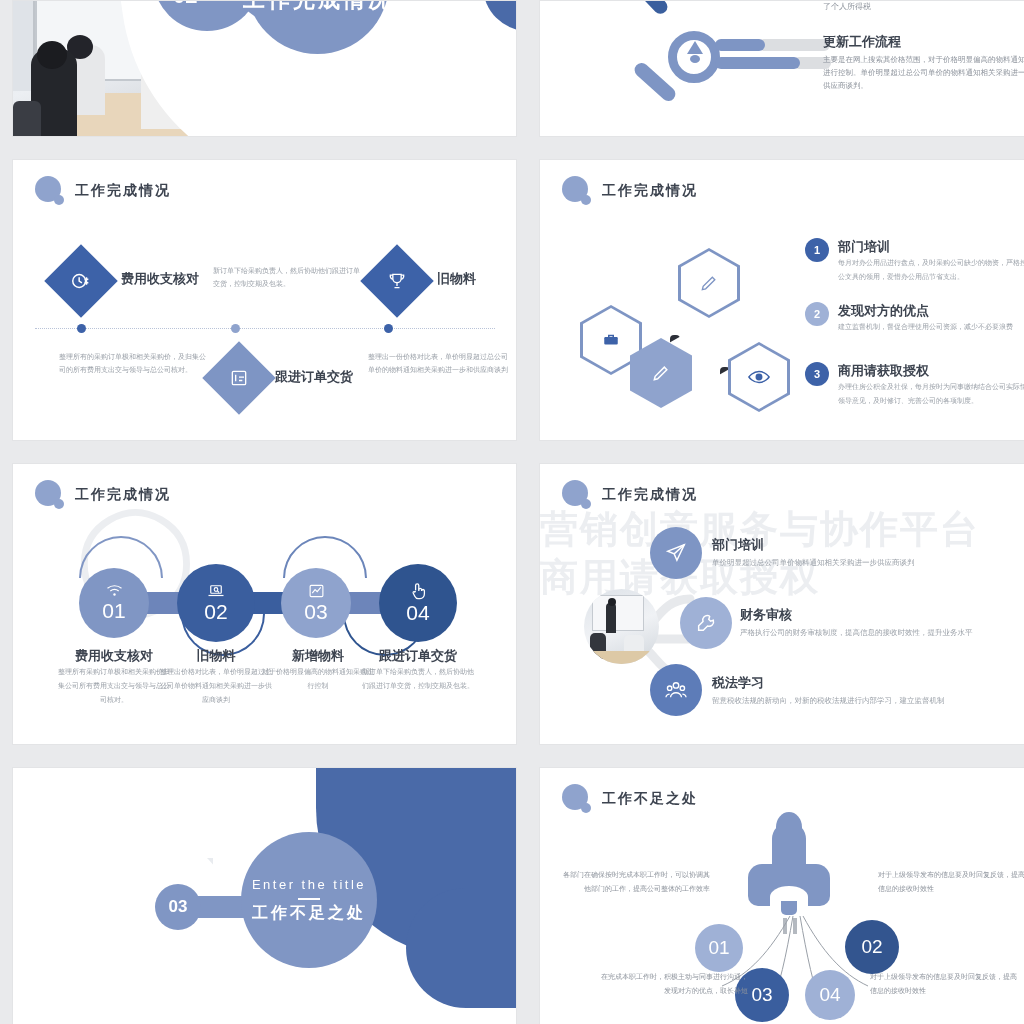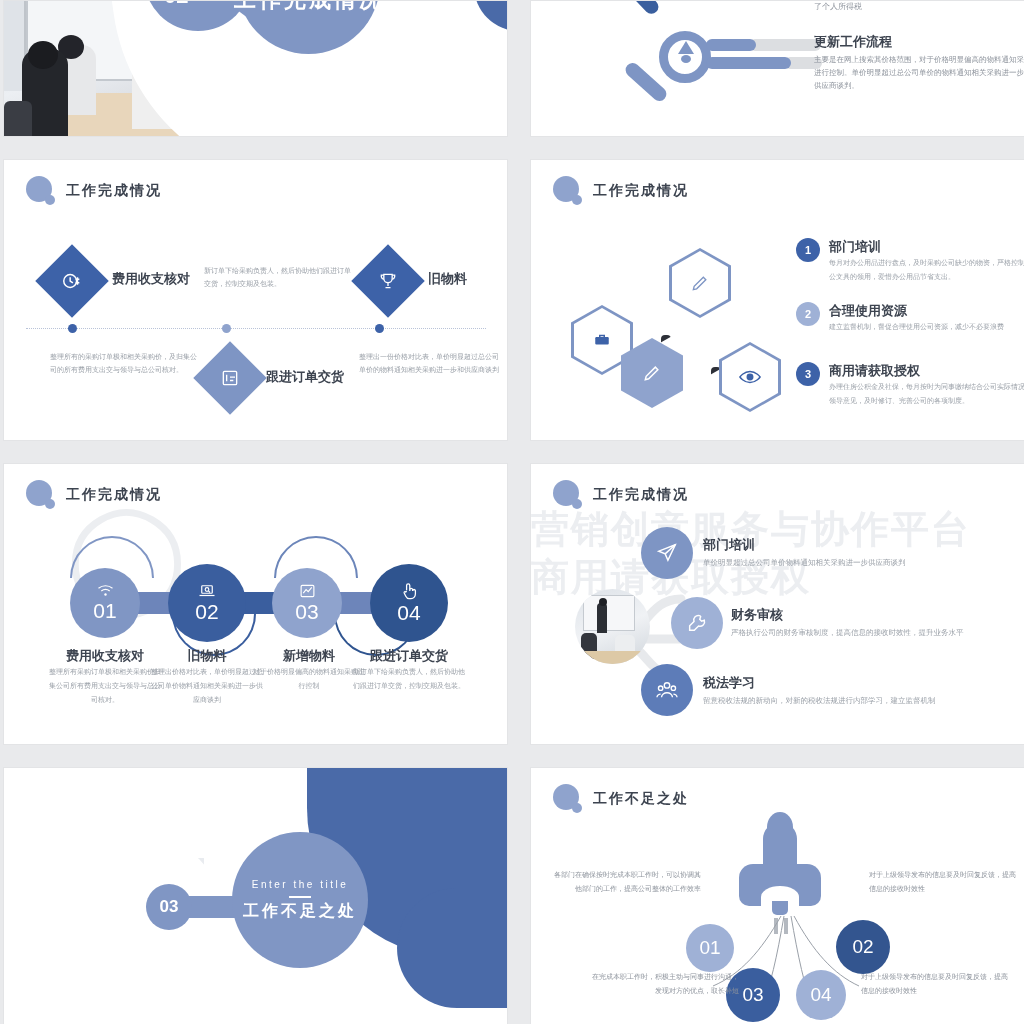--- a/index.html
+++ b/index.html
@@ -7,21 +7,21 @@
     width:1024px;height:1024px;overflow:hidden;
     background:#e9eaec;
     font-family:"Liberation Sans","DejaVu Sans",sans-serif;
   }
   .grid{
     width:1024px;height:1024px;
     display:grid;
     grid-template-columns:505px 505px;
     grid-template-rows:137px 282px 282px 282px 40px;
     column-gap:9px;row-gap:8px;
-    padding:0 3px;box-sizing:border-box;gap:22px;
+    padding:0 12px;box-sizing:border-box;gap:22px;
   }
   .slide{
     background:#fff;position:relative;overflow:hidden;
     border:1px solid #e3e4e6;box-sizing:border-box;
   }
   
   .hdr{position:absolute;left:22px;top:16px;display:flex;align-items:center;}
   .hdr .bubble{position:relative;width:30px;height:30px;}
   .hdr .bubble .big{position:absolute;left:0;top:0;width:26px;height:26px;border-radius:50%;background:#8fa3cd;}
   .hdr .bubble .tail{position:absolute;left:19px;top:19px;width:10px;height:10px;border-radius:50%;background:#8fa3cd;}
@@ -104,21 +104,21 @@
   .s4-photo .h2{position:absolute;left:48px;top:62px;width:28px;height:26px;border-radius:50%;background:#24262b;}
   .s4-photo .p3{position:absolute;left:120px;top:86px;width:62px;height:80px;background:#f1f1f2;border-radius:14px 14px 0 0;}
   .s4-photo .h3{position:absolute;left:118px;top:80px;width:28px;height:26px;border-radius:50%;background:#2d3036;}
   .s4-photo .chair{position:absolute;left:0px;top:140px;width:26px;height:52px;background:#3b3e45;border-radius:6px;}
   .s4-mask{position:absolute;left:-20px;top:60px;width:250px;height:260px;background:#fff;border-radius:0 110px 0 0;transform:rotate(-10deg);}
   .s4-right{position:absolute;right:-30px;top:-20px;width:230px;height:210px;background:#4a6aa8;border-radius:0 0 0 150px;}
   .s4-right2{position:absolute;right:-10px;top:120px;width:120px;height:120px;background:#4a6aa8;border-radius:60px 0 0 60px;}
   .s4-bigc{position:absolute;left:228px;top:64px;width:136px;height:136px;border-radius:50%;background:#8096c4;display:flex;flex-direction:column;align-items:center;justify-content:center;}
   .s4-smc{position:absolute;left:142px;top:116px;width:46px;height:46px;border-radius:50%;background:#8096c4;display:flex;align-items:center;justify-content:center;color:#fff;font-size:17px;font-weight:bold;}
   .s4-link{position:absolute;left:178px;top:128px;width:62px;height:22px;background:#8096c4;}
-  .s4-en{color:#fff;font-size:10px;letter-spacing:2.5px;}
+  .s4-en{color:#fff;font-size:13px;letter-spacing:2.5px;}
   .s4-bar{width:22px;height:2px;background:#fff;margin:6px 0 3px;}
   .s4-cn{color:#fff;font-size:16px;font-weight:bold;letter-spacing:3px;}
   
   .rk-body{position:absolute;left:232px;top:54px;width:34px;height:82px;background:#8096c4;border-radius:17px 17px 6px 6px;}
   .rk-nose{position:absolute;left:236px;top:44px;width:26px;height:30px;background:#8096c4;border-radius:50% 50% 0 0;}
   .rk-finL{position:absolute;left:208px;top:96px;width:28px;height:42px;background:#8096c4;border-radius:14px 0 0 10px;}
   .rk-finR{position:absolute;left:262px;top:96px;width:28px;height:42px;background:#8096c4;border-radius:0 14px 10px 0;}
   .rk-cut{position:absolute;left:230px;top:118px;width:38px;height:22px;background:#fff;border-radius:50% 50% 0 0;}
   .rk-tail{position:absolute;left:241px;top:133px;width:16px;height:14px;background:#8096c4;border-radius:0 0 5px 5px;}
   .rk-flameL{position:absolute;left:243px;top:150px;width:4px;height:16px;background:#b4b9c0;}
@@ -269,21 +269,21 @@
             <circle cx="12" cy="8" r="3" fill="#3d62a8"></circle>
         </svg>
       </div>
     </div>
 
     <div class="s2-num" style="left:265px;top:78px;background:#3d62a8;">1</div>
     <div class="s2-h" style="left:298px;top:78px;">部门培训</div>
     <div class="s2-p" style="left:298px;top:96px;">每月对办公用品进行盘点，及时采购公司缺少的物资，严格控制办公文具的领用，爱惜办公用品节省支出。</div>
 
     <div class="s2-num" style="left:265px;top:142px;background:#9fb1d6;">2</div>
-    <div class="s2-h" style="left:298px;top:142px;">合理使用资源</div>
+    <div class="s2-h" style="left:298px;top:142px;">发现对方的优点</div>
     <div class="s2-p" style="left:298px;top:160px;">建立监督机制，督促合理使用公司资源，减少不必要浪费</div>
 
     <div class="s2-num" style="left:265px;top:202px;background:#3d62a8;">3</div>
     <div class="s2-h" style="left:298px;top:202px;">商用请获取授权</div>
     <div class="s2-p" style="left:298px;top:220px;">办理住房公积金及社保，每月按时为同事缴纳结合公司实际情况及领导意见，及时修订、完善公司的各项制度。</div>
   </div>
 
   <div class="slide">
     <div class="wm" style="left:62px;top:28px;font-size:108px;">◯</div>
 

